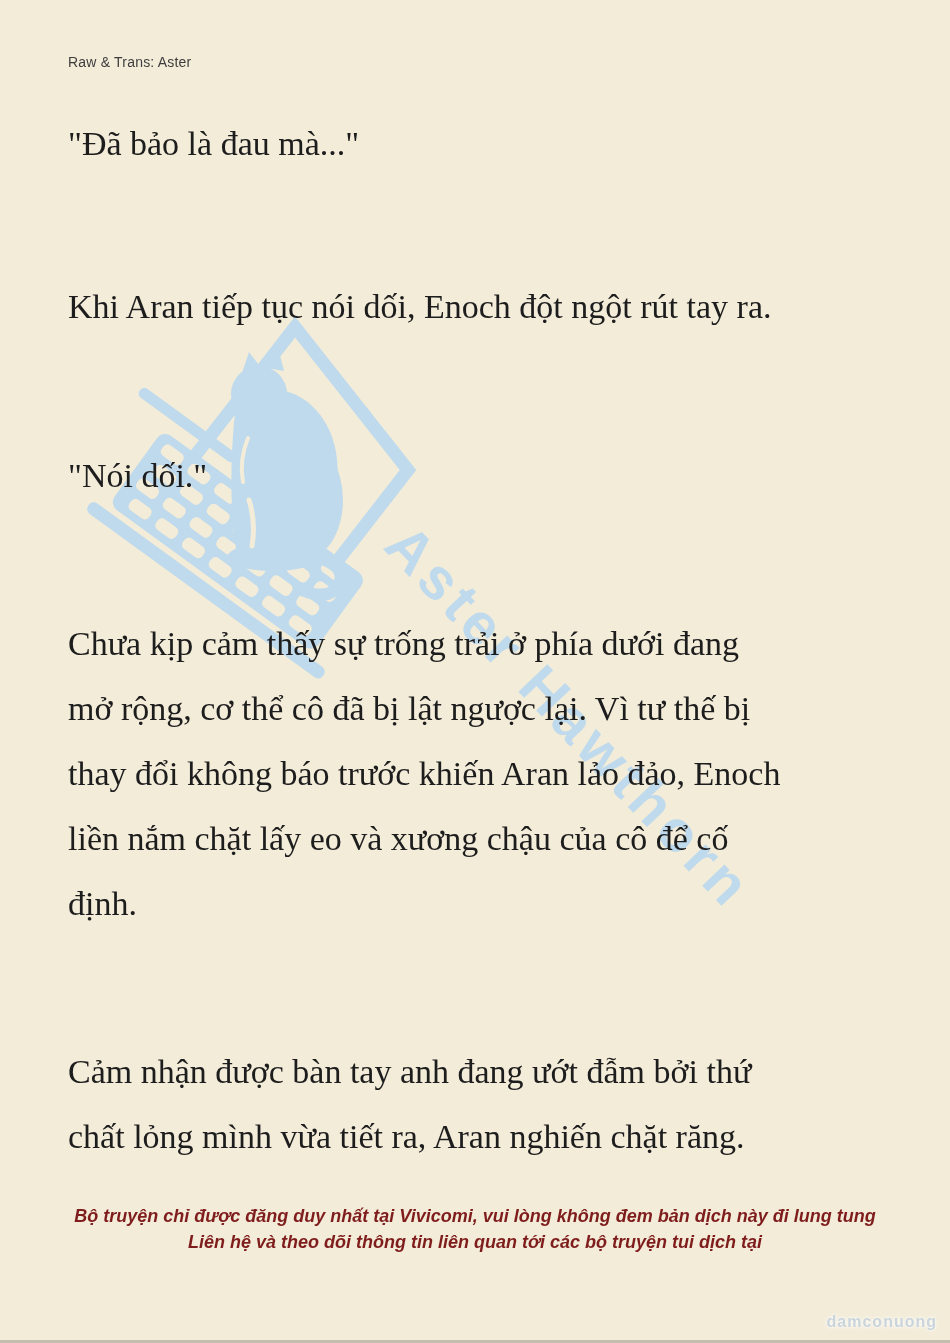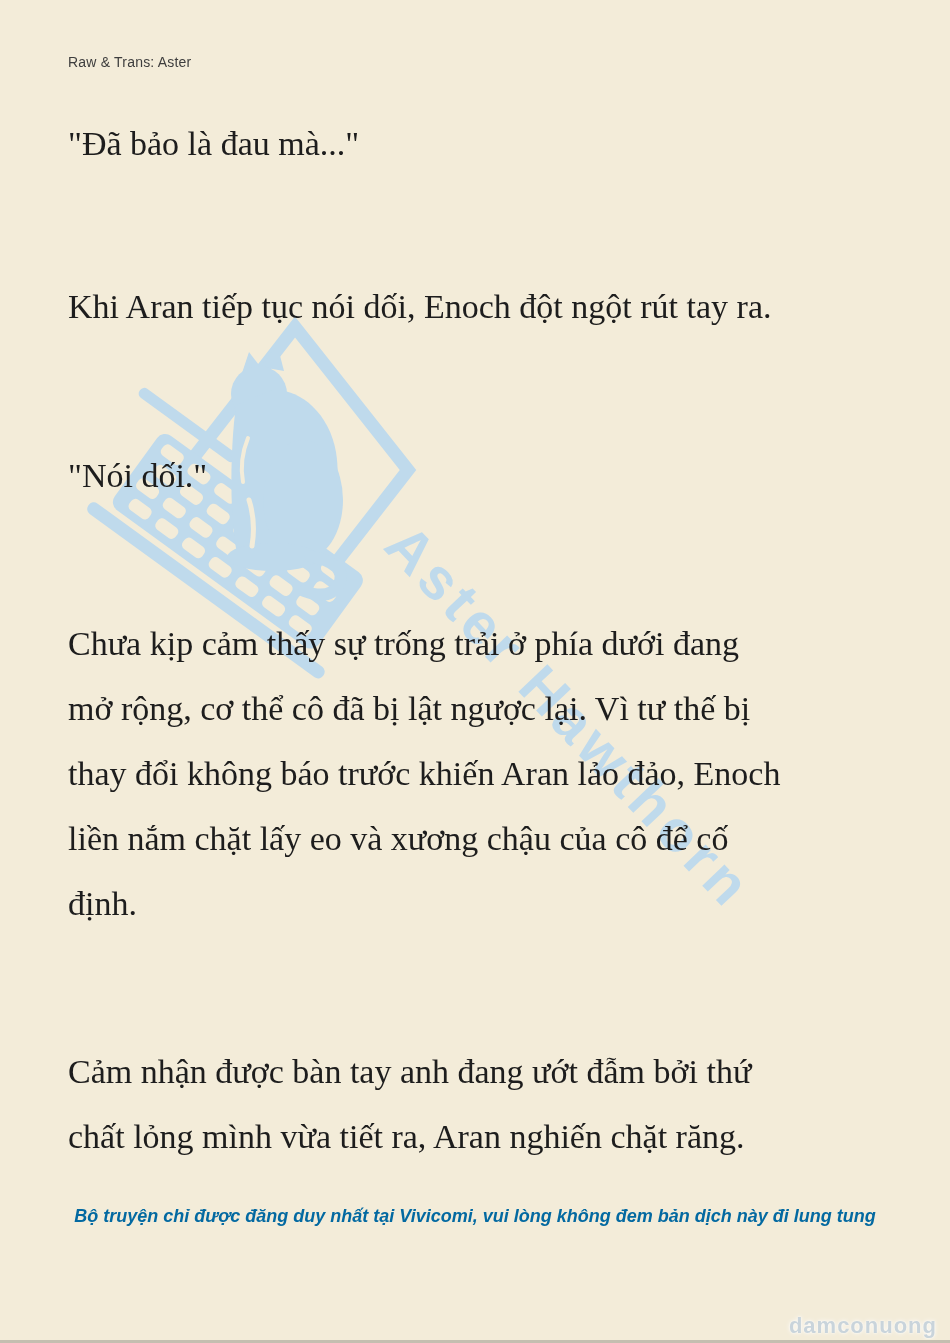--- a/index.html
+++ b/index.html
@@ -32,37 +32,37 @@
   .p2{top:274px;}
   .p3{top:443px;}
   .p4{top:611px;}
   .p5{top:1039px;}
   .footer{
     position:absolute;left:0;right:0;top:1203px;
     text-align:center;
     font-family:"Liberation Sans", sans-serif;
     font-style:italic;font-weight:700;
     font-size:18px;line-height:26px;
-    color:#0369a1;
+    color:#7f1d1d;
   }
   .vcomycs{
     position:absolute;left:38px;top:1349px;
     font-family:"Liberation Sans", sans-serif;
     font-style:italic;font-weight:700;
     font-size:34px;line-height:34px;
     letter-spacing:-1px;
     color:#7f1d1d;
     opacity:.9;
     text-shadow:0 1px 2px rgba(255,255,255,.7);
   }
   .vcomycs::first-letter{font-size:48px;}
   .corner{
     position:absolute;right:13px;top:1313px;
     font-family:"Liberation Sans", sans-serif;
-    font-weight:700;font-size:22px;letter-spacing:1px;
+    font-weight:700;font-size:16px;letter-spacing:1px;
     color:#c9d4db;
     text-shadow:0 0 5px rgba(255,255,255,.95), 0 0 2px rgba(255,255,255,.9);
   }
   .bottom-edge{
     position:absolute;left:0;right:0;bottom:0;height:3px;
     background:#b8b3a5;opacity:.8;
   }
 </style>
 </head>
 <body>
@@ -146,19 +146,20 @@
   <div class="para p4">
     <div class="line">Chưa kịp cảm thấy sự trống trải ở phía dưới đang</div>
     <div class="line">mở rộng, cơ thể cô đã bị lật ngược lại. Vì tư thế bị</div>
     <div class="line">thay đổi không báo trước khiến Aran lảo đảo, Enoch</div>
     <div class="line">liền nắm chặt lấy eo và xương chậu của cô để cố</div>
     <div class="line">định.</div>
   </div>
 
   <div class="footer">
     <div class="fline">Bộ truyện chỉ được đăng duy nhất tại Vivicomi, vui lòng không đem bản dịch này đi lung tung</div>
+    <div class="fline">Liên hệ và theo dõi thông tin liên quan tới các bộ truyện tui dịch tại</div>
   </div>
 
   <div class="vcomycs">Vcomycs</div>
   <div class="corner">damconuong</div>
 
   <div class="bottom-edge"></div>
 </div>
 
 </body></html>

